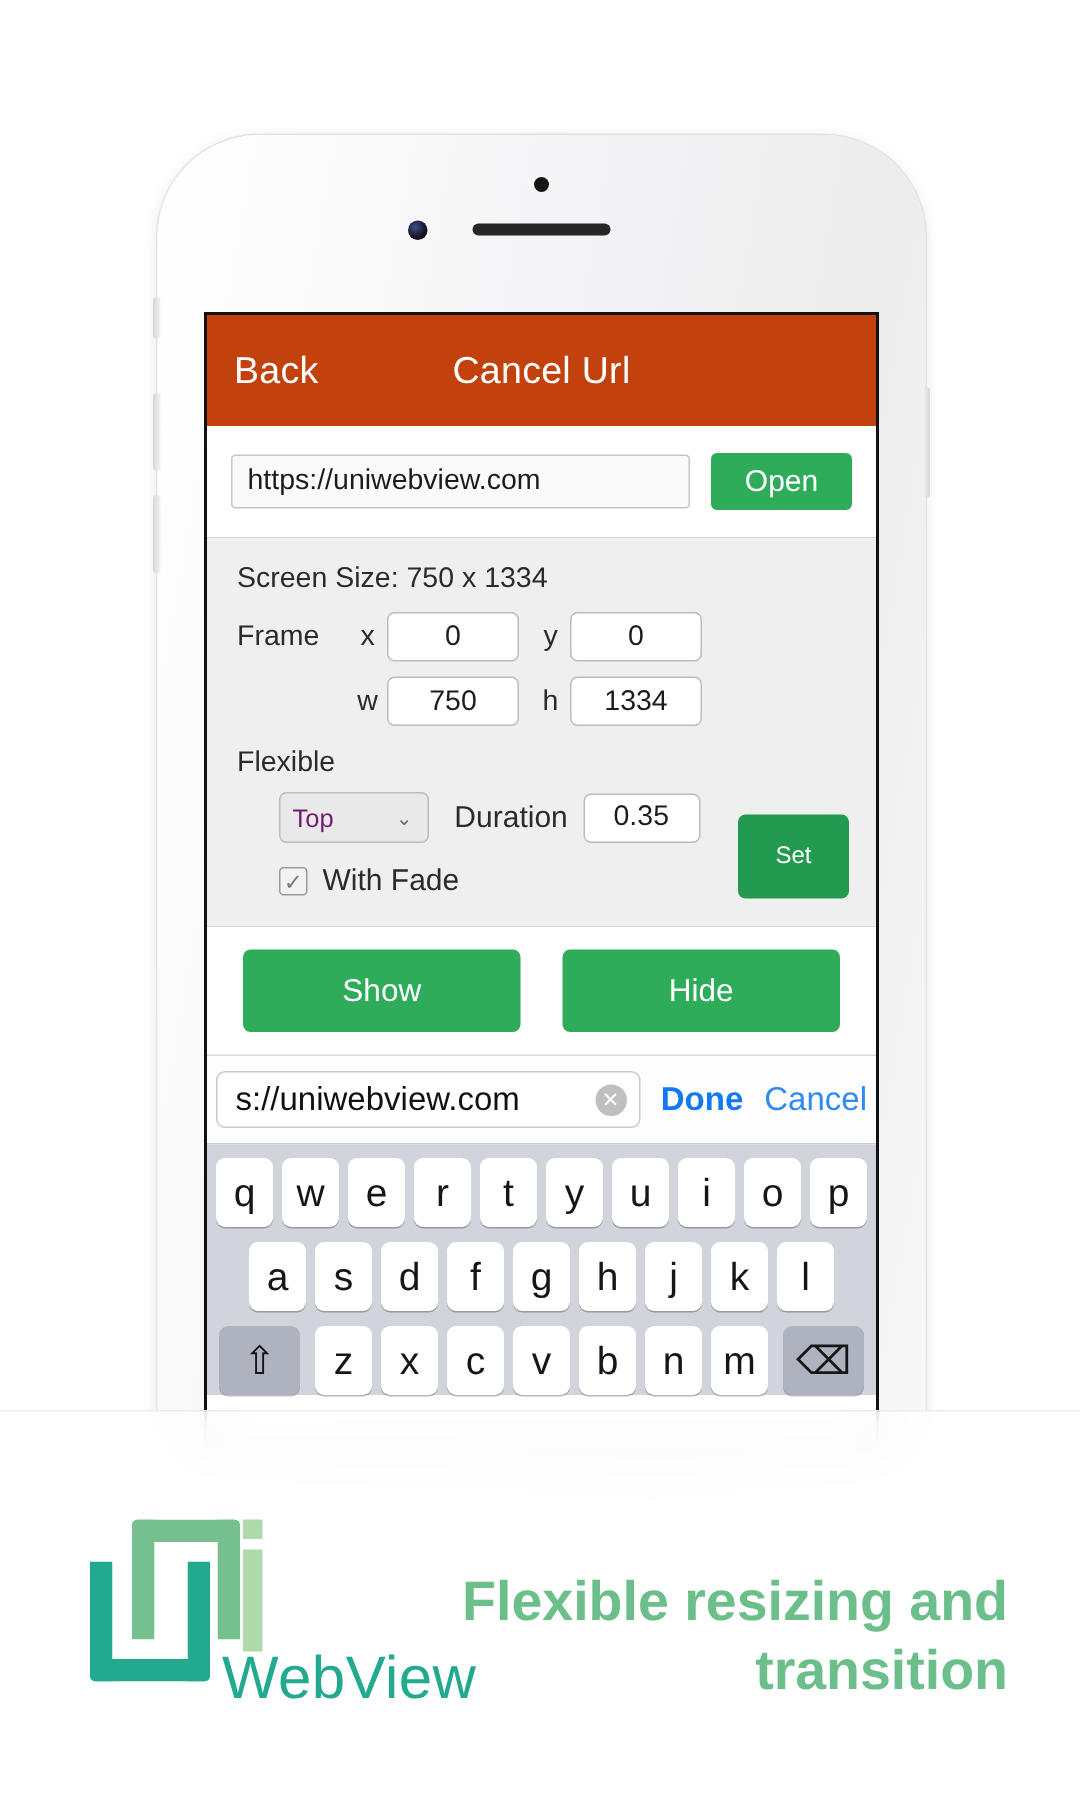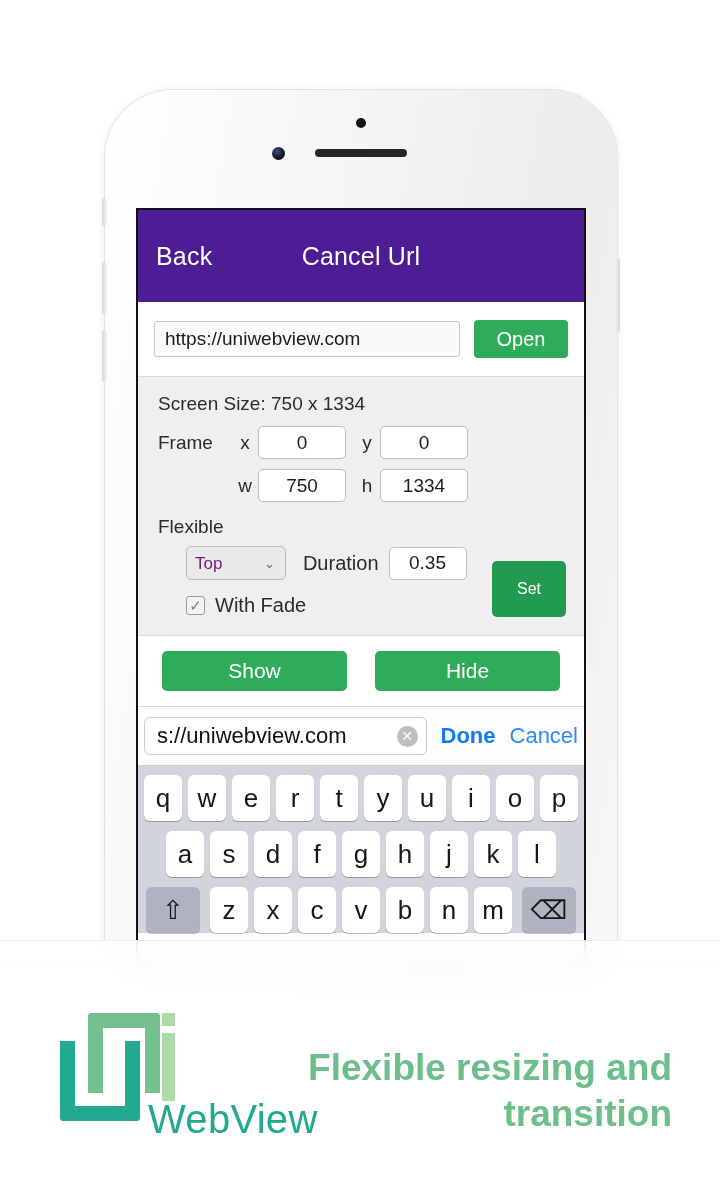--- a/index.html
+++ b/index.html
@@ -46,21 +46,21 @@
   
   #phone-screen {
     position: absolute; left: 31px; top: 118px;
     width: 450px; height: 760px;
     background: #ffffff; border: 2px solid #111;
     overflow: hidden;
   }
 
   
   #nav-bar {
-    height: 92px; background: #4c1d95; position: relative;
+    height: 74px; background: #c2410c; position: relative;
     display: flex; align-items: center;
   }
   #back-button {
     position: absolute; left: 18px; color: #fff; font-size: 25px; letter-spacing:.2px;
   }
   #nav-title {
     width: 100%; text-align: center; color: #fff; font-size: 25px; letter-spacing:.2px;
   }
 
   
@@ -118,21 +118,21 @@
     border: none; border-radius: 5px; font-size: 16px; cursor: pointer;
     font-family: "Liberation Sans", sans-serif;
   }
 
   
   #action-row {
     background: #fff; padding: 15px 24px; display: flex; gap: 28px;
     border-top: 1px solid #dadada; border-bottom: 1px solid #dadada;
   }
   .action-button {
-    flex: 1; height: 40px; background: #2eac5a; color: #fff; border: none;
+    flex: 1; height: 55px; background: #2eac5a; color: #fff; border: none;
     border-radius: 5px; font-size: 21px; cursor: pointer;
     font-family: "Liberation Sans", sans-serif;
   }
 
   
   #accessory-bar {
     background: #fdfdfd; padding: 10px 6px; display: flex; align-items: center;
     gap: 14px; border-bottom: 1px solid #cfcfcf;
   }
   #accessory-field {

